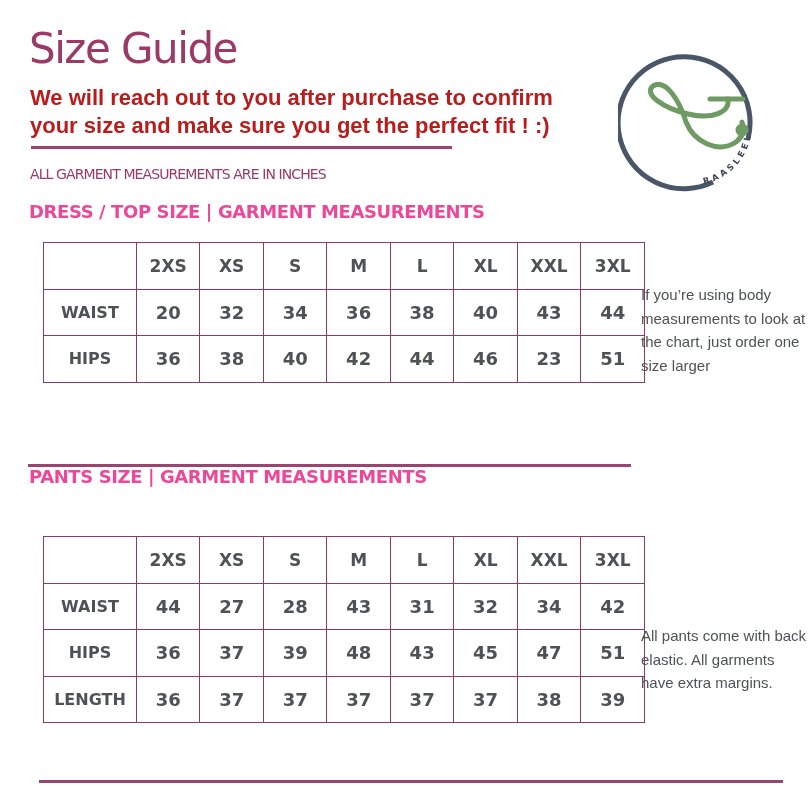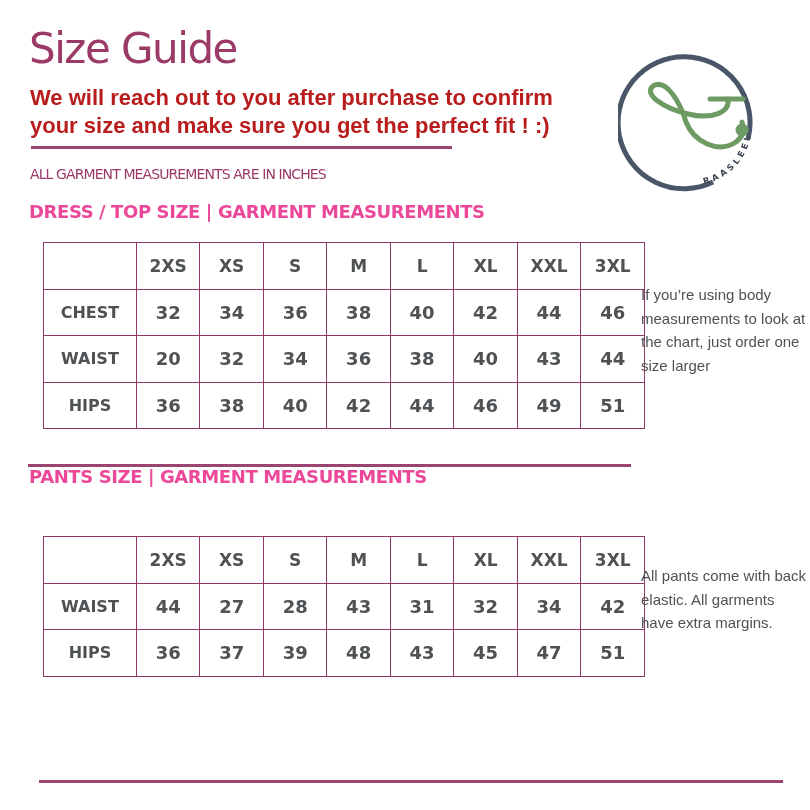--- a/index.html
+++ b/index.html
@@ -52,21 +52,21 @@
     table.size-table td.col { width: 63.6px; }
     table.size-table tr.header td { font-size: 17px; }
 
     .side-note {
       position: absolute; left: 641px;
       font-family: "Liberation Sans", sans-serif;
       font-size: 15px; font-weight: normal; color: #4f5254; line-height: 23.5px;
       width: 168px;
     }
     .note-dress { top: 283px; }
-    .note-pants { top: 564px; }
+    .note-pants { top: 624px; }
 
     .logo { position: absolute; left: 618px; top: 42px; width: 140px; height: 150px; }
   </style>
 </head>
 <body>
 
 <h1 class="title">Size Guide</h1>
 <p class="intro">We will reach out to you after purchase to confirm your size and make sure you get the perfect fit ! :)</p>
 <div class="rule rule-top"></div>
 <div class="units-note">ALL GARMENT MEASUREMENTS ARE IN INCHES</div>
@@ -99,50 +99,39 @@
     <td class="col">2XS</td>
     <td class="col">XS</td>
     <td class="col">S</td>
     <td class="col">M</td>
     <td class="col">L</td>
     <td class="col">XL</td>
     <td class="col">XXL</td>
     <td class="col">3XL</td>
   </tr>
   <tr>
-    <td class="row-label">CHEST</td>
-    <td>32</td>
-    <td>34</td>
-    <td>36</td>
-    <td>38</td>
-    <td>40</td>
-    <td>42</td>
-    <td>44</td>
-    <td>46</td>
-  </tr>
-  <tr>
     <td class="row-label">WAIST</td>
     <td>20</td>
     <td>32</td>
     <td>34</td>
     <td>36</td>
     <td>38</td>
     <td>40</td>
     <td>43</td>
     <td>44</td>
   </tr>
   <tr>
     <td class="row-label">HIPS</td>
     <td>36</td>
     <td>38</td>
     <td>40</td>
     <td>42</td>
     <td>44</td>
     <td>46</td>
-    <td>49</td>
+    <td>23</td>
     <td>51</td>
   </tr>
 </tbody>
   </table>
 <div class="side-note note-dress">If you’re using body measurements to look at the chart, just order one size larger</div>
 
 <div class="rule rule-mid"></div>
 
 <div class="section-heading heading-pants">PANTS SIZE | GARMENT MEASUREMENTS</div>
 <table class="size-table table-pants">
@@ -173,17 +162,28 @@
     <td class="row-label">HIPS</td>
     <td>36</td>
     <td>37</td>
     <td>39</td>
     <td>48</td>
     <td>43</td>
     <td>45</td>
     <td>47</td>
     <td>51</td>
   </tr>
+  <tr>
+    <td class="row-label">LENGTH</td>
+    <td>36</td>
+    <td>37</td>
+    <td>37</td>
+    <td>37</td>
+    <td>37</td>
+    <td>37</td>
+    <td>38</td>
+    <td>39</td>
+  </tr>
 </tbody>
   </table>
 <div class="side-note note-pants">All pants come with back elastic. All garments have extra margins.</div>
 
 <div class="rule rule-bottom"></div>
 
 </body></html>

